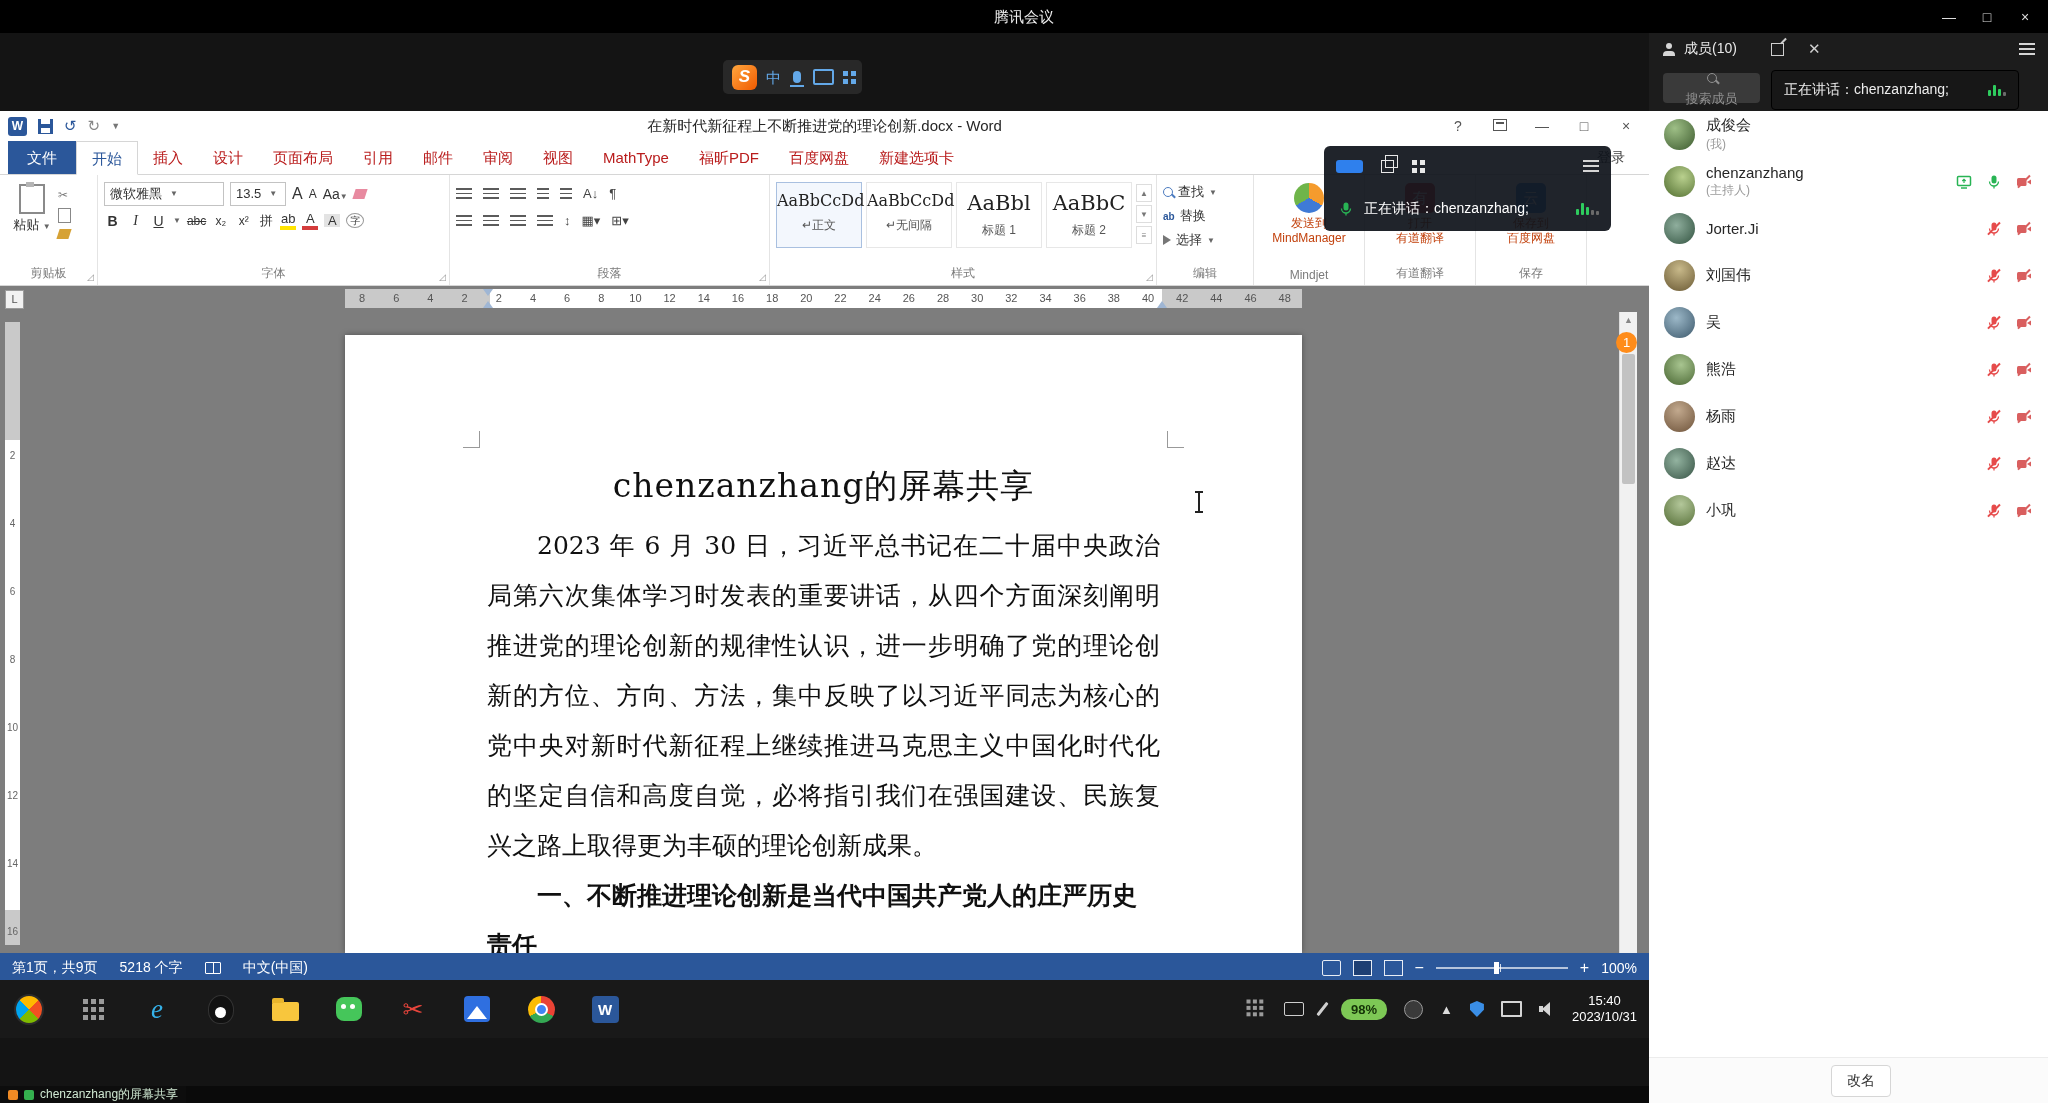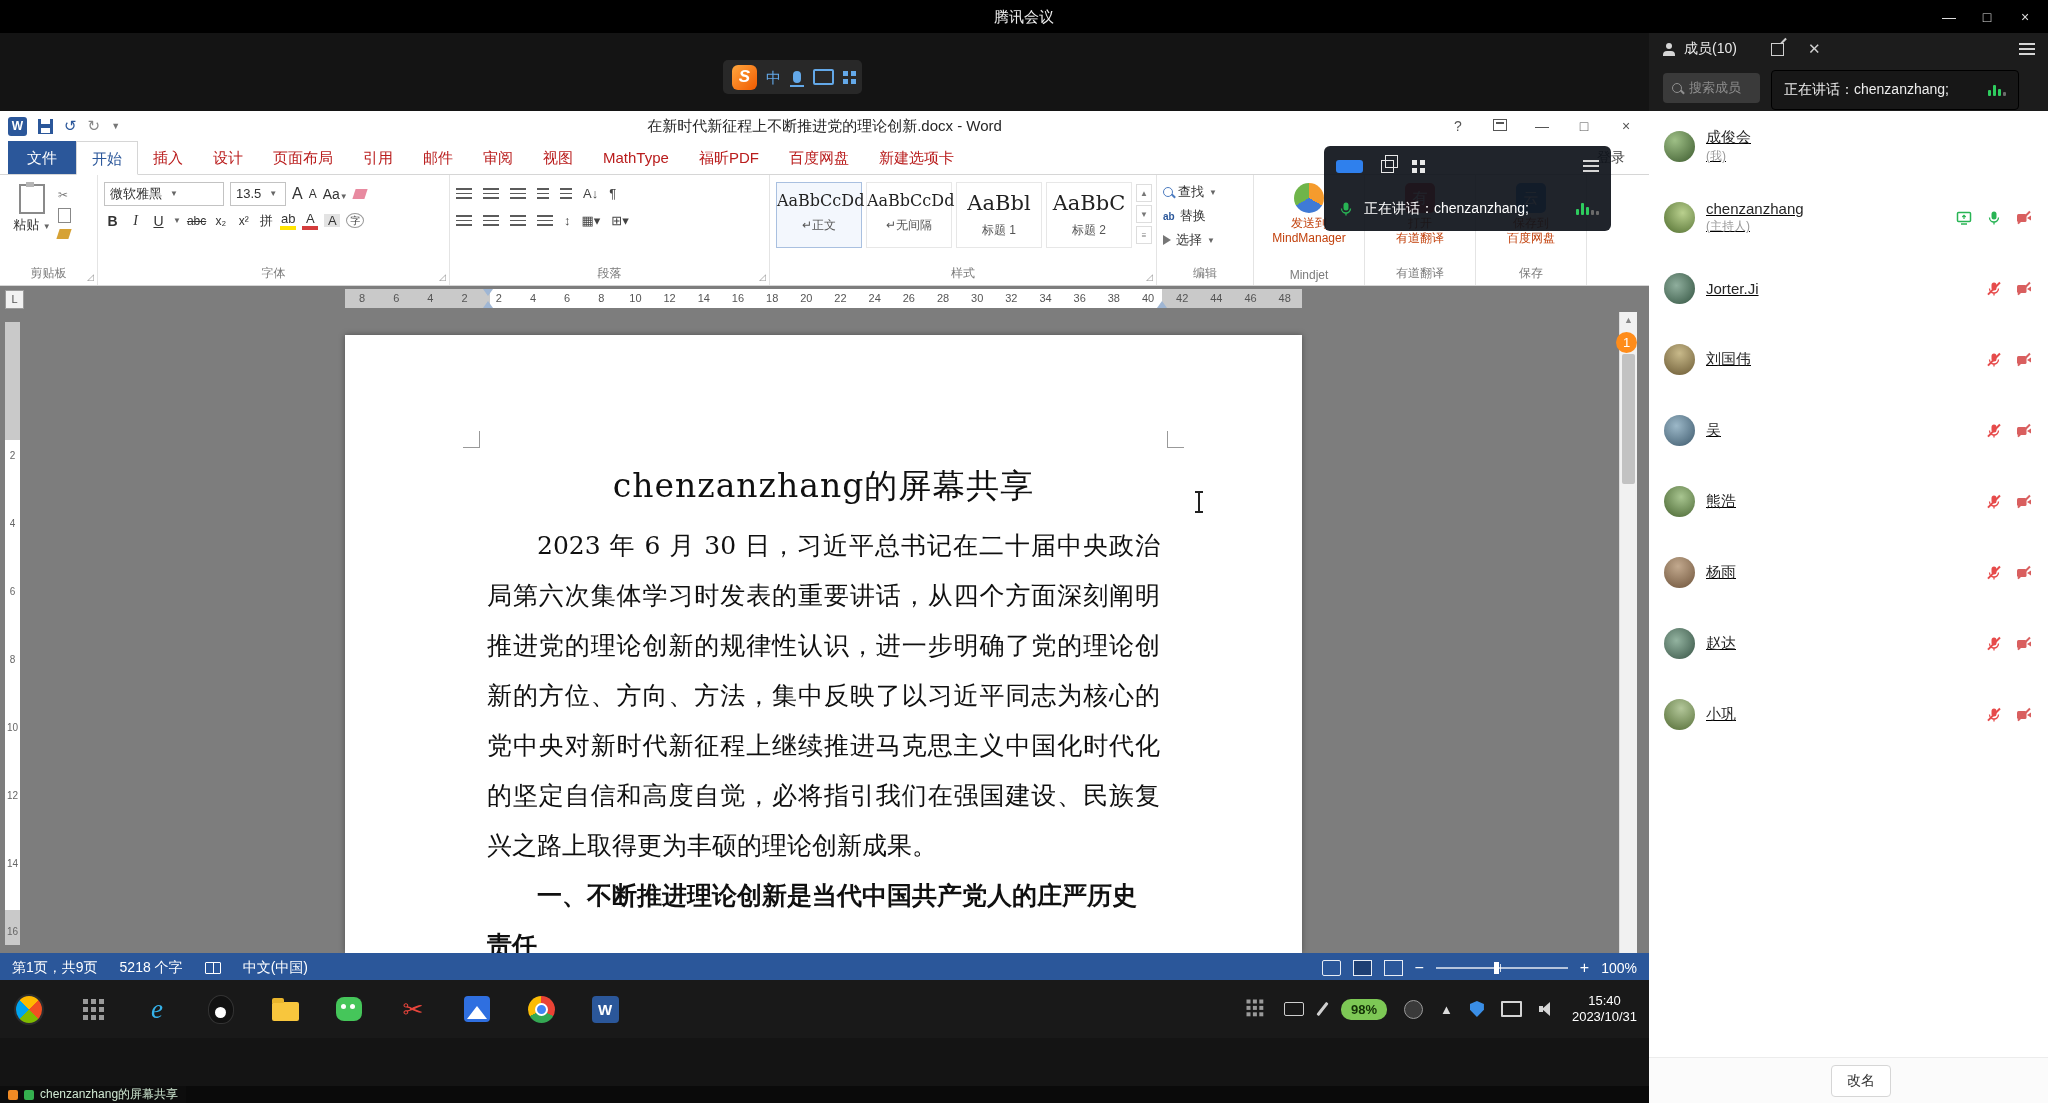--- a/index.html
+++ b/index.html
@@ -194,27 +194,27 @@
   .panel{position:absolute;left:1649px;top:33px;width:399px;height:1070px;background:#fff;}
   .phead{position:relative;height:32px;background:#1c1c1c;color:#e8e8e8;display:flex;align-items:center;padding:0 13px;font-size:14px;gap:8px;}
   .ic-person{width:14px;height:13px;position:relative;}
   .ic-person::before{content:"";position:absolute;left:4px;top:0;width:6px;height:6px;border-radius:50%;background:#d5d5d5;}
   .ic-person::after{content:"";position:absolute;left:1px;bottom:0;width:12px;height:5px;border-radius:4px 4px 0 0;background:#d5d5d5;}
   .ic-pop{width:11px;height:11px;border:1.5px solid #cfcfcf;position:relative;margin-left:26px;}
   .ic-pop::after{content:"";position:absolute;right:-4px;top:-4px;width:7px;height:1.7px;background:#cfcfcf;transform:rotate(-45deg);}
   .ic-x{color:#cfcfcf;font-size:15px;margin-left:16px;}
   .phead .burger{margin-left:auto;margin-bottom:0;box-shadow:0 5px 0 #d5d5d5,0 -5px 0 #d5d5d5;}
   .psearch{position:relative;height:46px;background:#1c1c1c;display:flex;align-items:center;padding:0 14px;}
-  .sbox{width:97px;height:30px;background:#3a3a3a;border-radius:4px;display:flex;align-items:center;gap:7px;padding:0 9px;box-sizing:border-box;color:#8f8f8f;font-size:13px;}
+  .sbox{width:97px;height:30px;background:#3a3a3a;border-radius:4px;display:flex;align-items:center;gap:7px;padding:0 9px;box-sizing:border-box;color:#8f8f8f;font-size:13px;flex-direction:column;}
   .icmag2{width:8px;height:8px;border:1.6px solid #8f8f8f;border-radius:50%;position:relative;flex:none;}
   .icmag2::after{content:"";position:absolute;left:7px;top:7px;width:5px;height:1.6px;background:#8f8f8f;transform:rotate(45deg);}
   .soverlay{position:absolute;left:122px;top:5px;width:248px;height:40px;background:rgba(24,24,24,.97);border:1px solid #000;
             border-radius:4px;display:flex;align-items:center;gap:8px;padding:0 12px;box-sizing:border-box;color:#ededed;font-size:14px;z-index:5;}
   .plist{position:absolute;left:0;right:0;top:78px;bottom:45px;background:#fff;overflow:hidden;}
-  .mrow{height:47px;display:flex;align-items:center;gap:11px;padding:12px 15px;text-decoration:underline;}
+  .mrow{height:47px;display:flex;align-items:center;gap:11px;padding:0 15px;}
   .avatar{width:31px;height:31px;border-radius:50%;flex:none;background:#7a9a6a;}
   .av1{background:radial-gradient(circle at 35% 30%,#9ebf86,#3c5a2e);}
   .av2{background:radial-gradient(circle at 60% 35%,#b9d08e,#4e6b2d);}
   .av3{background:radial-gradient(circle at 40% 40%,#8fae9d,#31523f);}
   .av4{background:radial-gradient(circle at 50% 30%,#c8b98a,#6b5a34);}
   .av5{background:radial-gradient(circle at 40% 35%,#9cb8c8,#3c586b);}
   .av6{background:radial-gradient(circle at 55% 35%,#a8c590,#46632f);}
   .av7{background:radial-gradient(circle at 45% 30%,#c2a98e,#6e533a);}
   .av8{background:radial-gradient(circle at 40% 40%,#93b3a0,#365244);}
   .av9{background:radial-gradient(circle at 55% 30%,#b3c79a,#526b33);}

